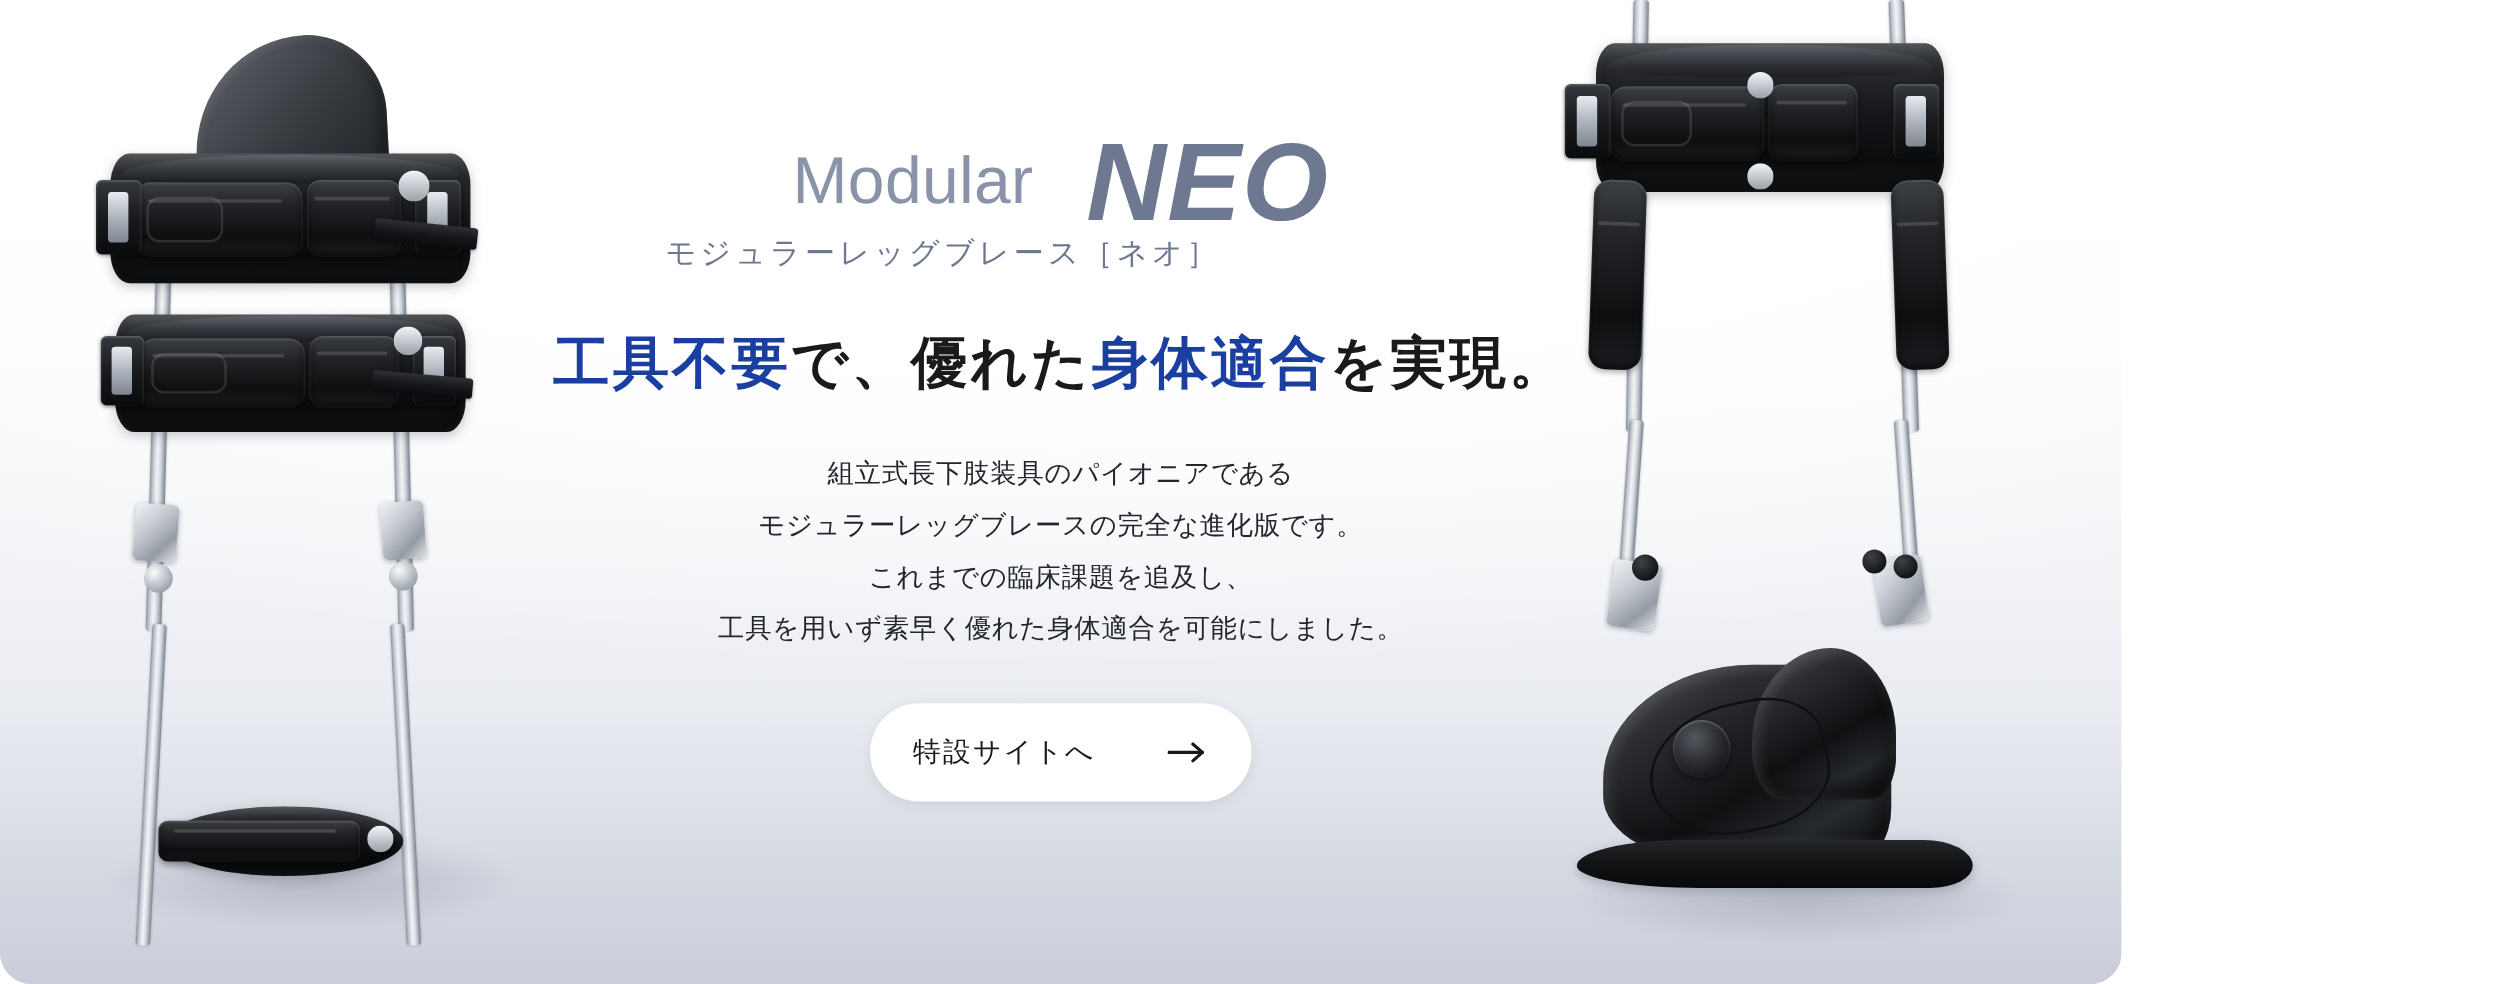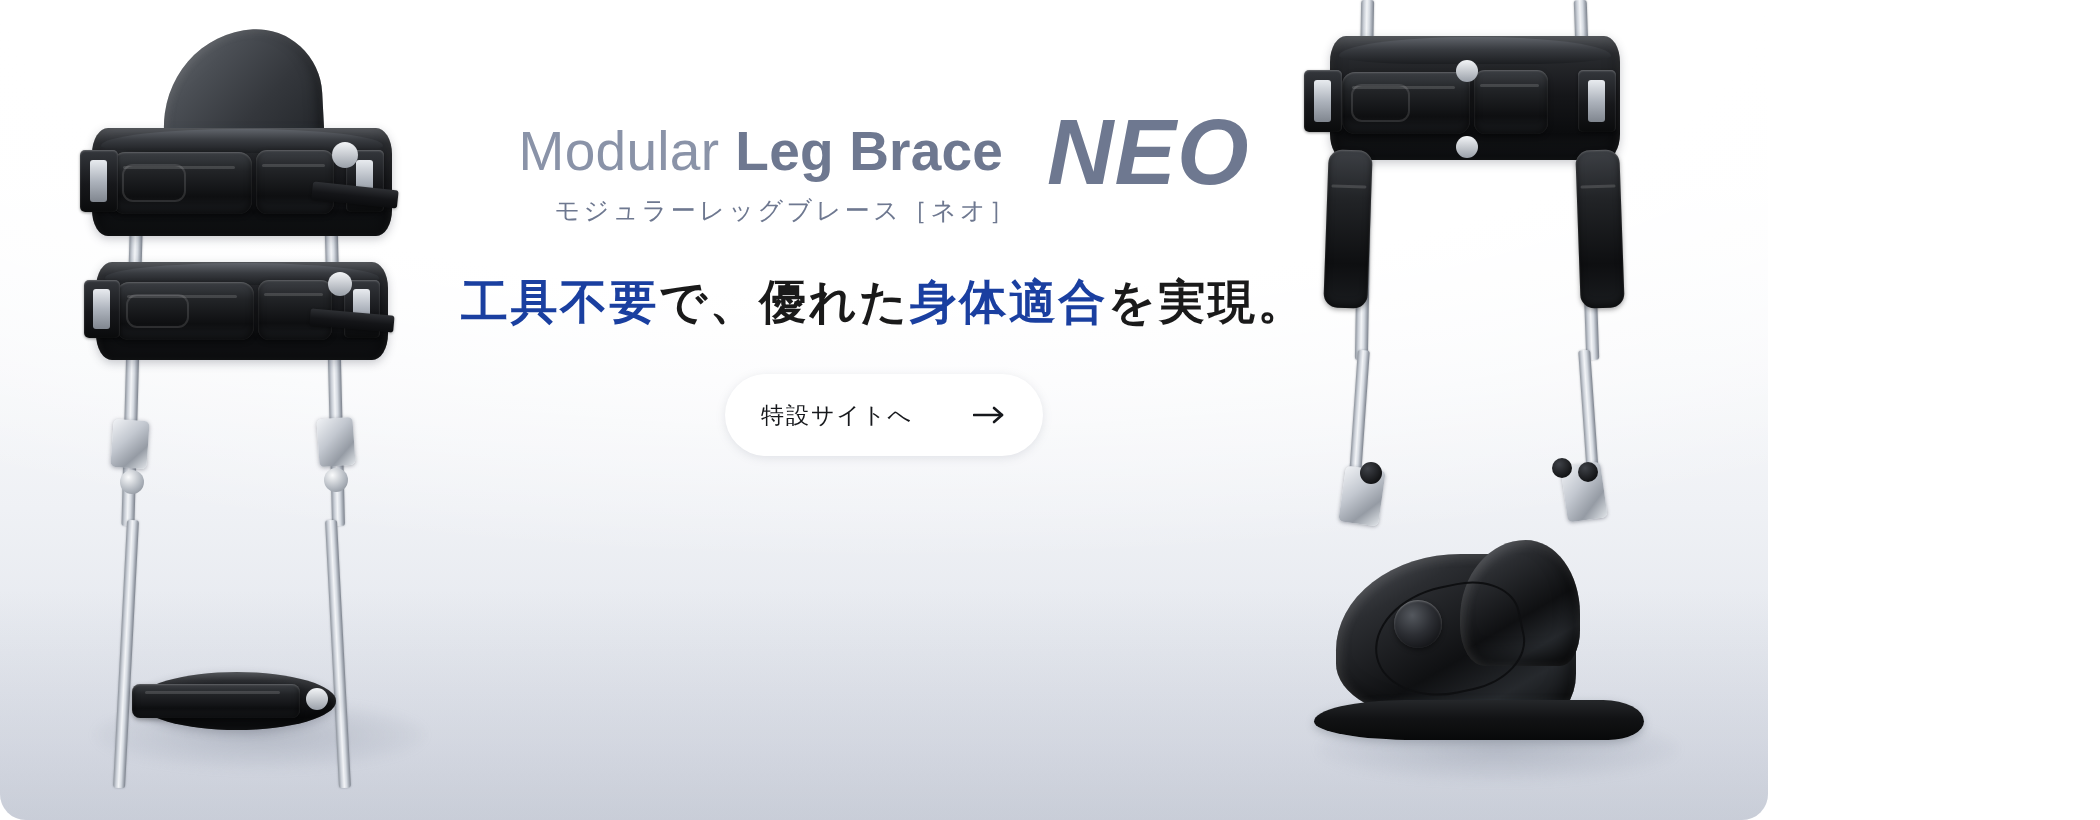--- a/index.html
+++ b/index.html
@@ -390,28 +390,33 @@
          border-radius:36% 16% 14% 40% / 70% 70% 60% 60%;"></div>
     <div class="boa-dial" style="left:116px; top:600px; width:48px; height:48px;"></div>
     <div class="boa-lace" style="left:96px; top:586px; width:150px; height:108px;
          border-radius:56% 40% 44% 52%; transform:rotate(-12deg);"></div>
   </div>
 
   <div class="content">
 
     <div class="brandline">
       <span class="brand-modular">Modular</span>
-      <span class="brand-legbrace">Leg Brace</span>
       <span class="brand-neo">NEO</span>
     </div>
 
     <div class="brand-kana">モジュラーレッグブレース［ネオ］</div>
 
     <h1 class="headline"><span class="hl-accent">工具不要</span><span>で、優れた</span><span class="hl-accent">身体適合</span><span>を実現。</span></h1>
 
+    <p class="lead">
+      <span>組立式長下肢装具のパイオニアである</span><br>
+      <span>モジュラーレッグブレースの完全な進化版です。</span><br>
+      <span>これまでの臨床課題を追及し、</span><br>
+      <span>工具を用いず素早く優れた身体適合を可能にしました。</span>
+    </p>
 
     <button class="cta">
       <span class="cta-label">特設サイトへ</span>
       <span class="cta-arrow">
         <svg width="34" height="20" viewBox="0 0 34 20" aria-hidden="true">
           <line x1="1" y1="10" x2="29" y2="10" stroke="currentColor" stroke-width="2.6" stroke-linecap="round"></line>
           <polyline points="21,3 29,10 21,17" fill="none" stroke="currentColor" stroke-width="2.6" stroke-linecap="round" stroke-linejoin="round"></polyline>
         </svg>
       </span>
     </button>

